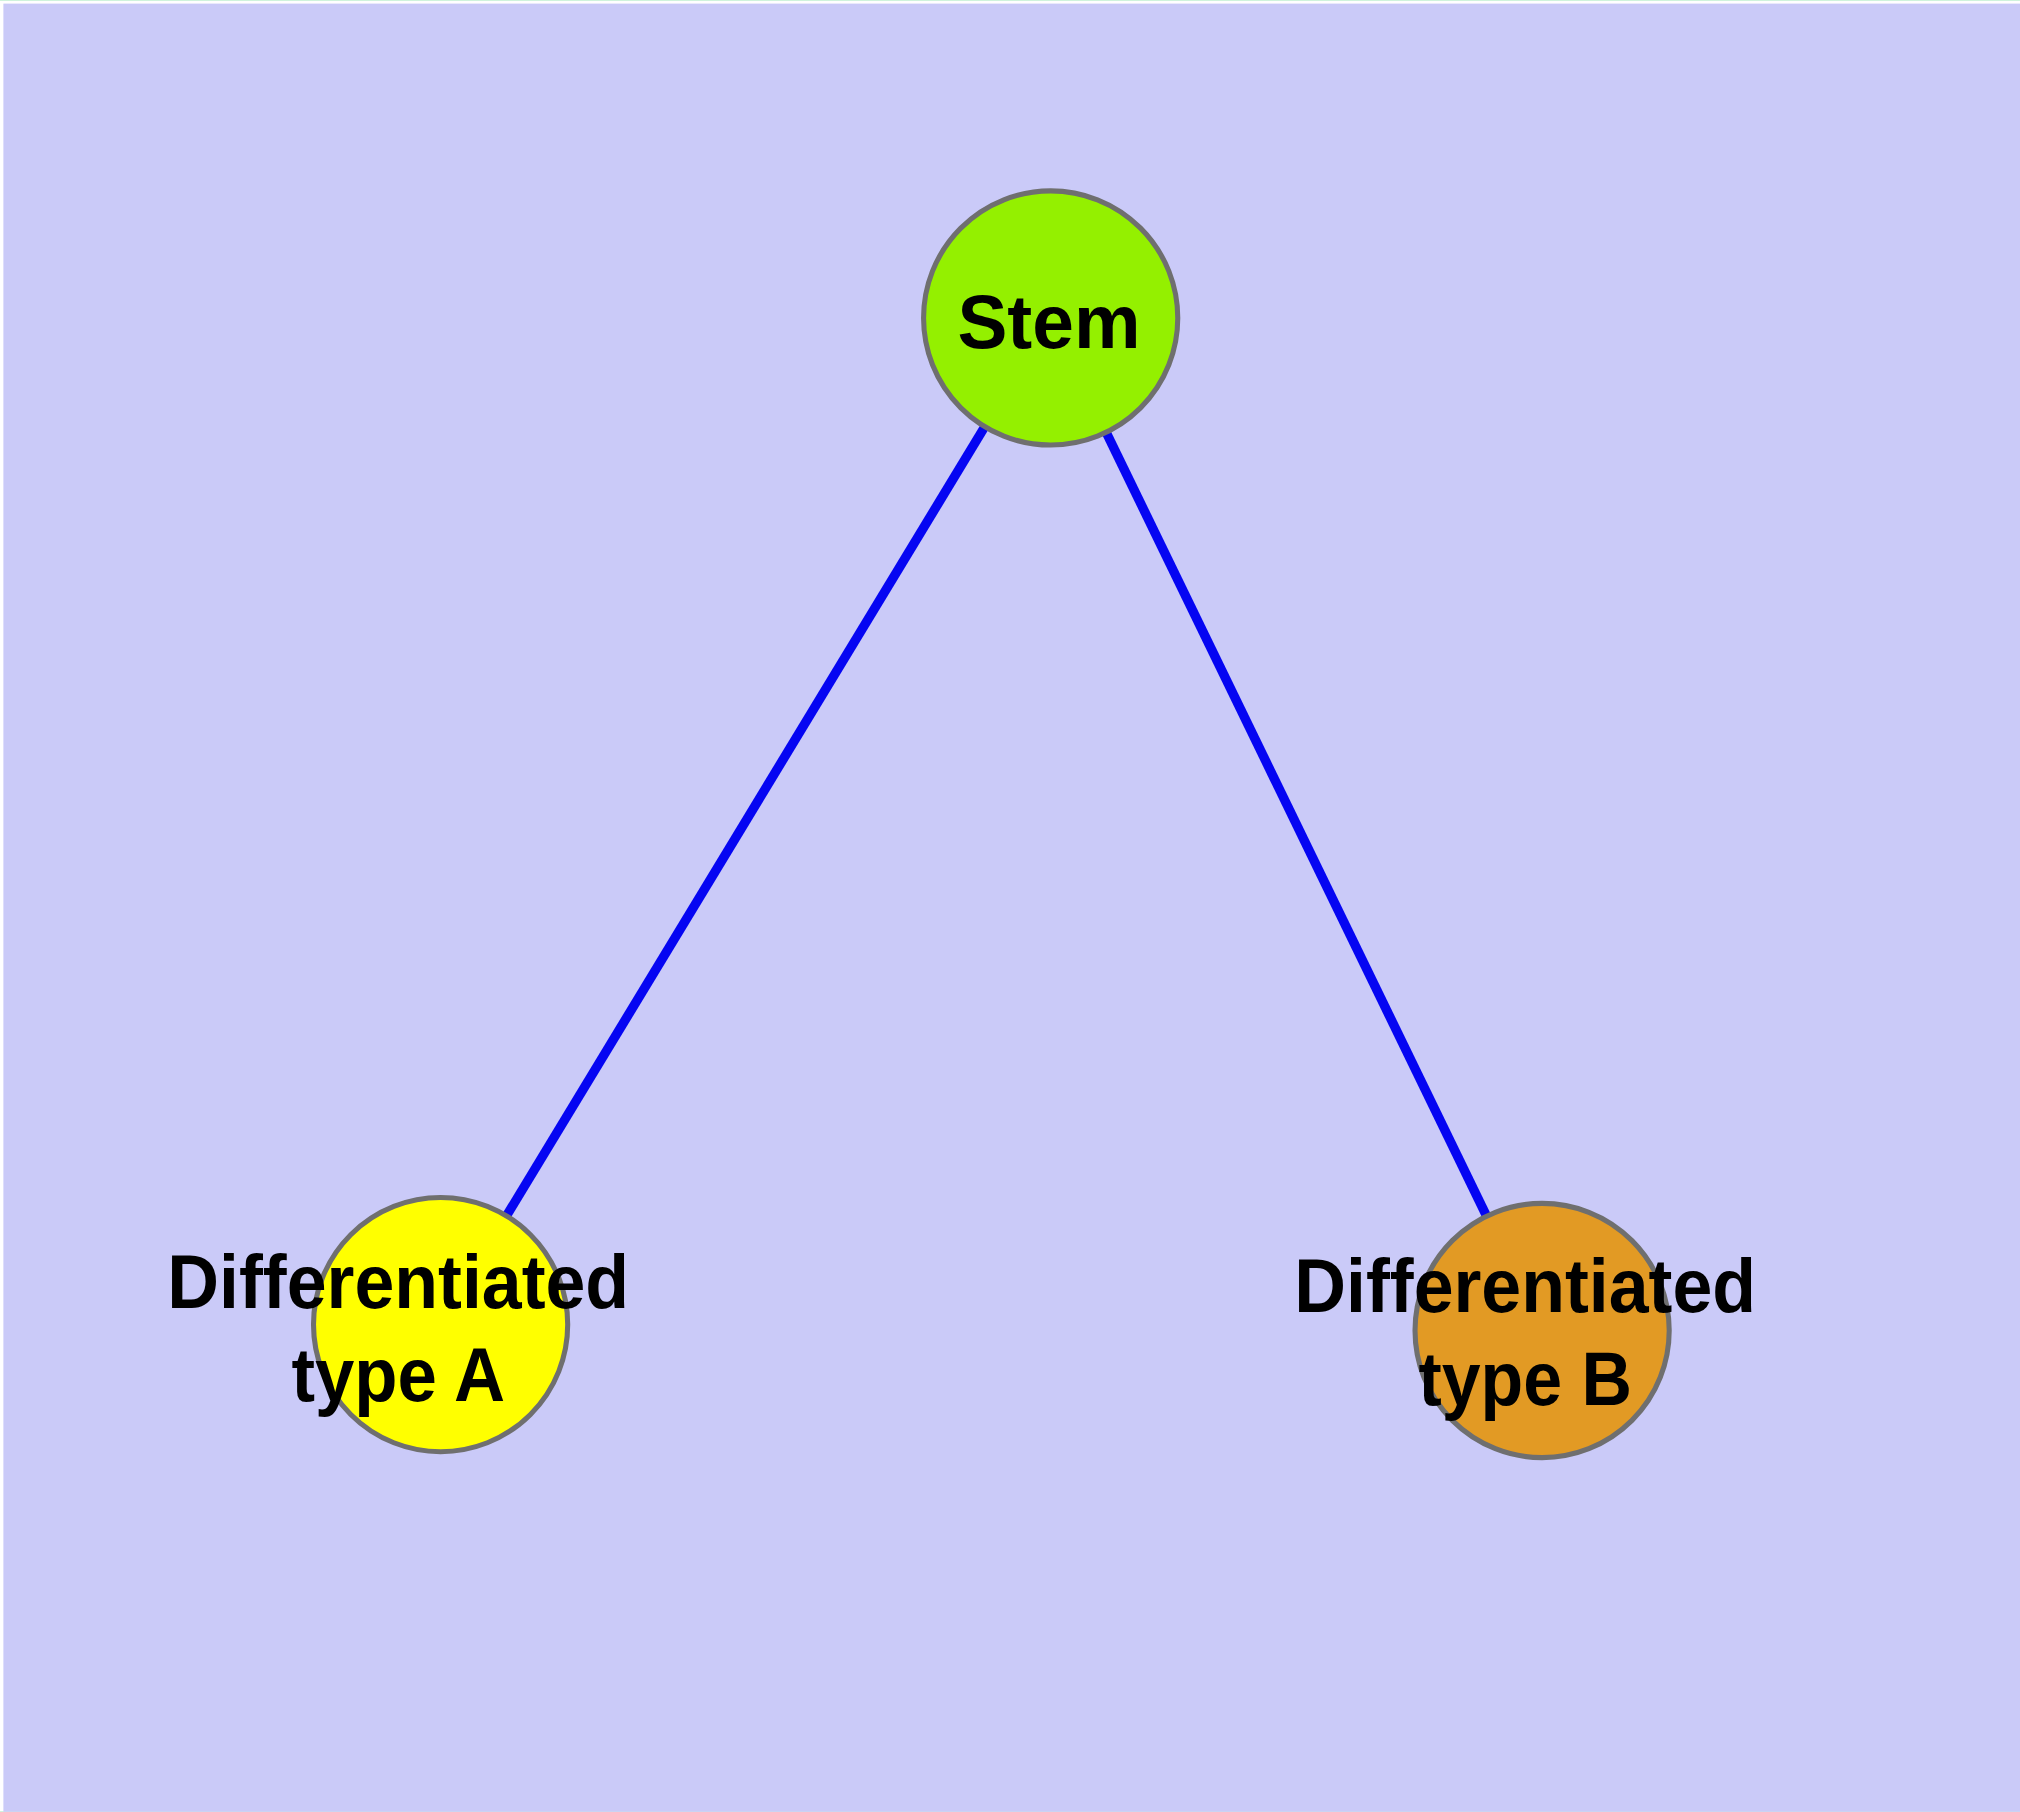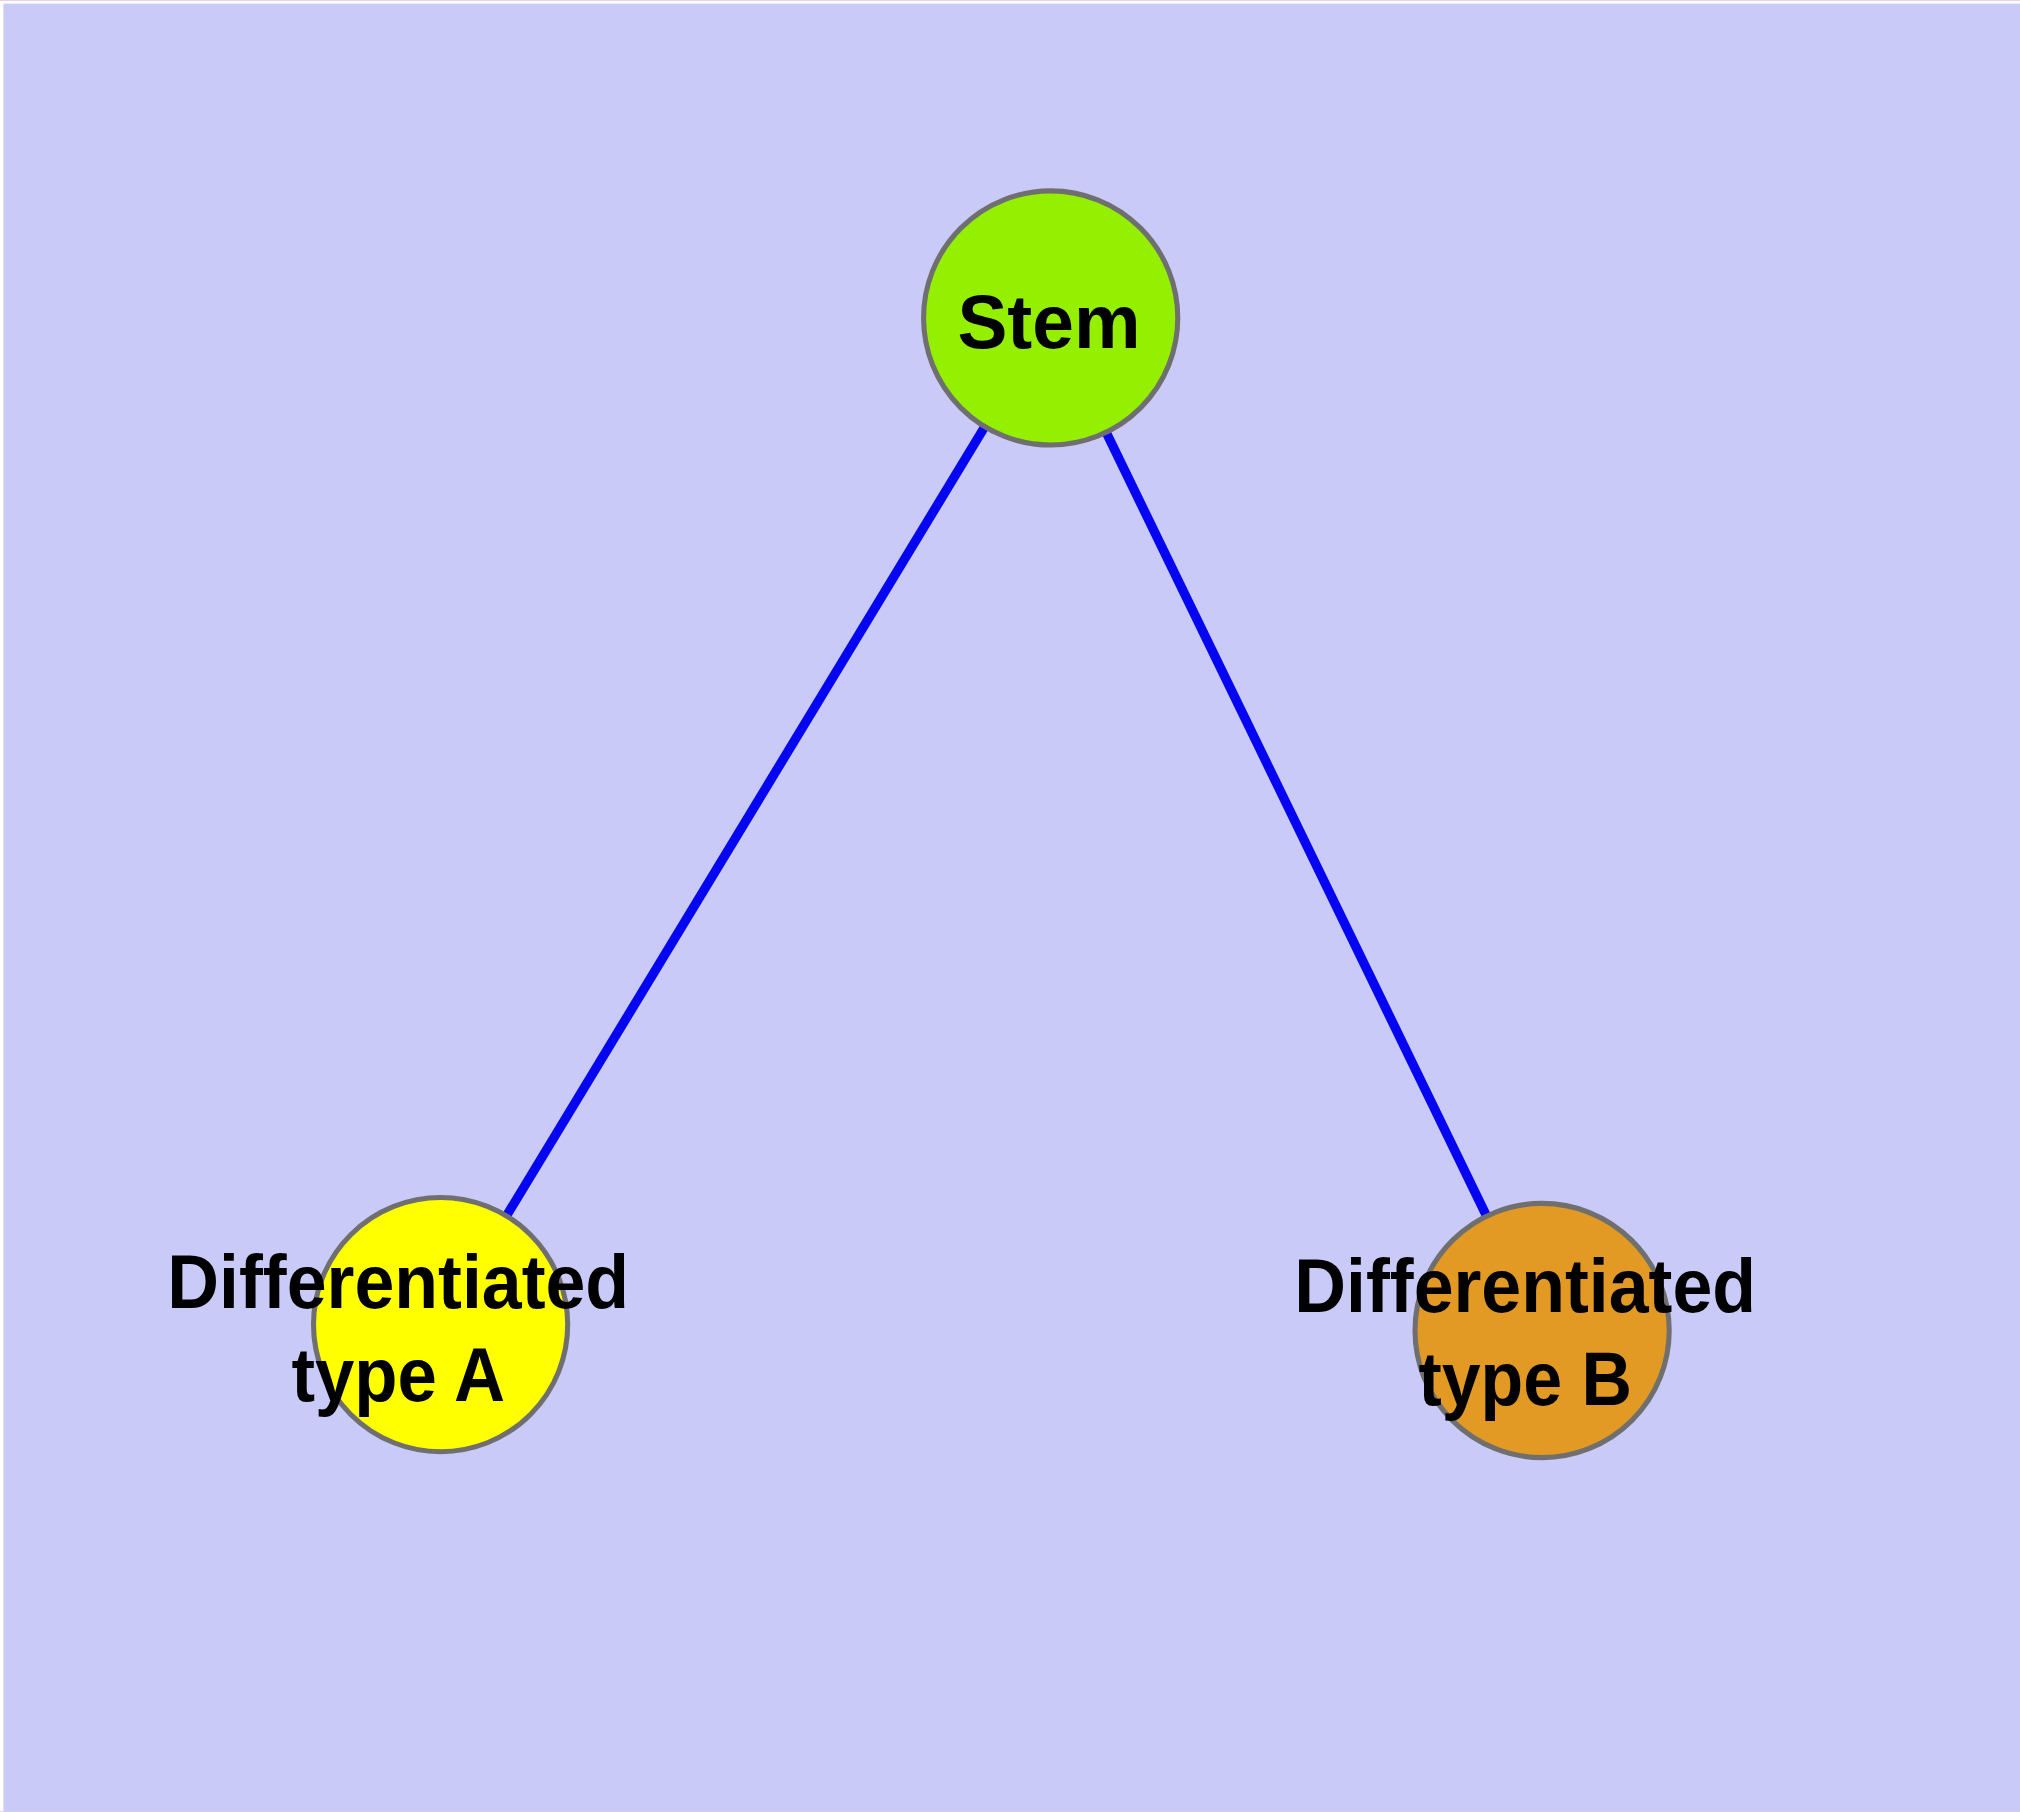--- a/index.html
+++ b/index.html
@@ -9,21 +9,21 @@
     height: 100%;
     background: #ffffff;
     overflow: hidden;
   }
   .figure-wrap {
     position: relative;
     width: 2021px;
     height: 1812px;
     max-width: 100vw;
     max-height: 100vh;
-    background: #a21caf;
+    background: #22c55e;
   }
   svg {
     display: block;
     width: 100%;
     height: 100%;
   }
   .node-label {
     font-family: "Liberation Sans", "DejaVu Sans", sans-serif;
     font-weight: bold;
     fill: #000000;

